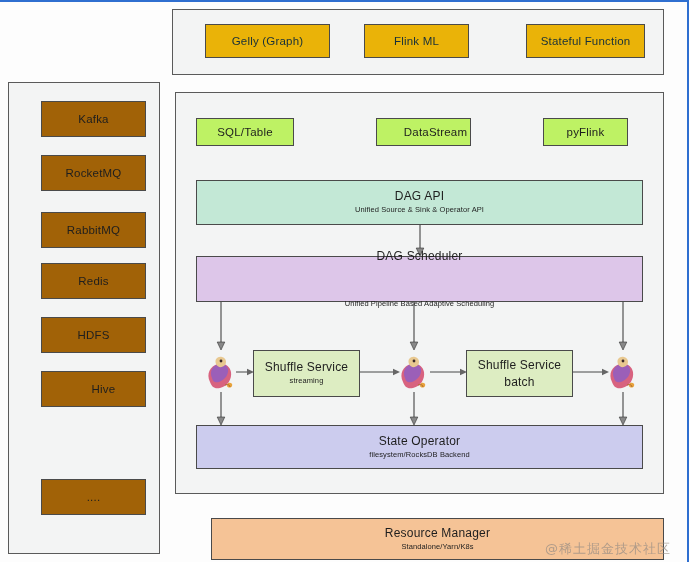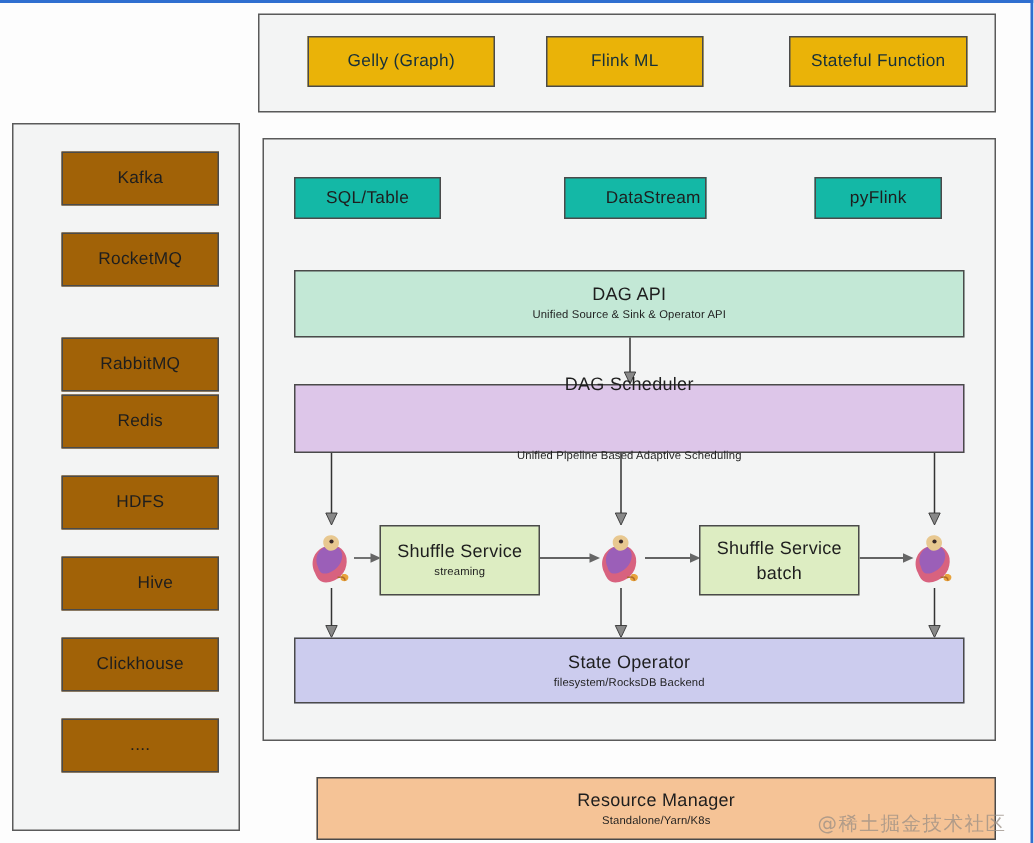--- a/index.html
+++ b/index.html
@@ -46,21 +46,21 @@
   #connector-panel{left:8px;top:80px;width:152px;height:472px;}
   .conn-box{
     left:32px;width:105px;height:36px;
     background:#a16207;
   }
   .conn-box .title{font-size:11.5px;}
 
   
   #main-panel{left:175px;top:90px;width:489px;height:402px;}
 
-  .api-box{background:#14b8a6;height:28px;}
+  .api-box{background:#bef264;height:28px;}
   .api-box .title{font-size:11.5px;}
 
   #dag-api{left:196px;top:178px;width:447px;height:45px;background:#c3e8d6;}
   #dag-scheduler{left:196px;top:254px;width:447px;height:46px;background:#ddc6e9;gap:34px;}
   #state-backend{left:196px;top:423px;width:447px;height:44px;background:#ccccee;}
 
   .shuffle{background:#ddedc2;width:107px;height:47px;}
   #shuffle-streaming{left:253px;top:348px;}
   #shuffle-batch{left:466px;top:348px;}
 
@@ -102,34 +102,31 @@
     </div>
   </div>
 
   <div class="panel" id="connector-panel">
     <div class="box conn-box" style="top:18px;">
       <span class="title">Kafka</span>
     </div>
     <div class="box conn-box" style="top:72px;">
       <span class="title">RocketMQ</span>
     </div>
-    <div class="box conn-box" style="top:142px;">
+    <div class="box conn-box" style="top:129px;">
       <span class="title">RabbitMQ</span>
     </div>
     <div class="box conn-box" style="top:180px;">
       <span class="title">Redis</span>
     </div>
     <div class="box conn-box" style="top:234px;">
       <span class="title">HDFS</span>
     </div>
     <div class="box conn-box" style="top:288px;padding-left:20px;">
       <span class="title">Hive</span>
-    </div>
-    <div class="box conn-box" style="top:342px;">
-      <span class="title">Clickhouse</span>
     </div>
     <div class="box conn-box" style="top:396px;">
       <span class="title">....</span>
     </div>
   </div>
 
   <div class="panel" id="main-panel"></div>
 
   <div class="box api-box" style="left:196px;top:116px;width:98px;">
     <span class="title">SQL/Table</span>

